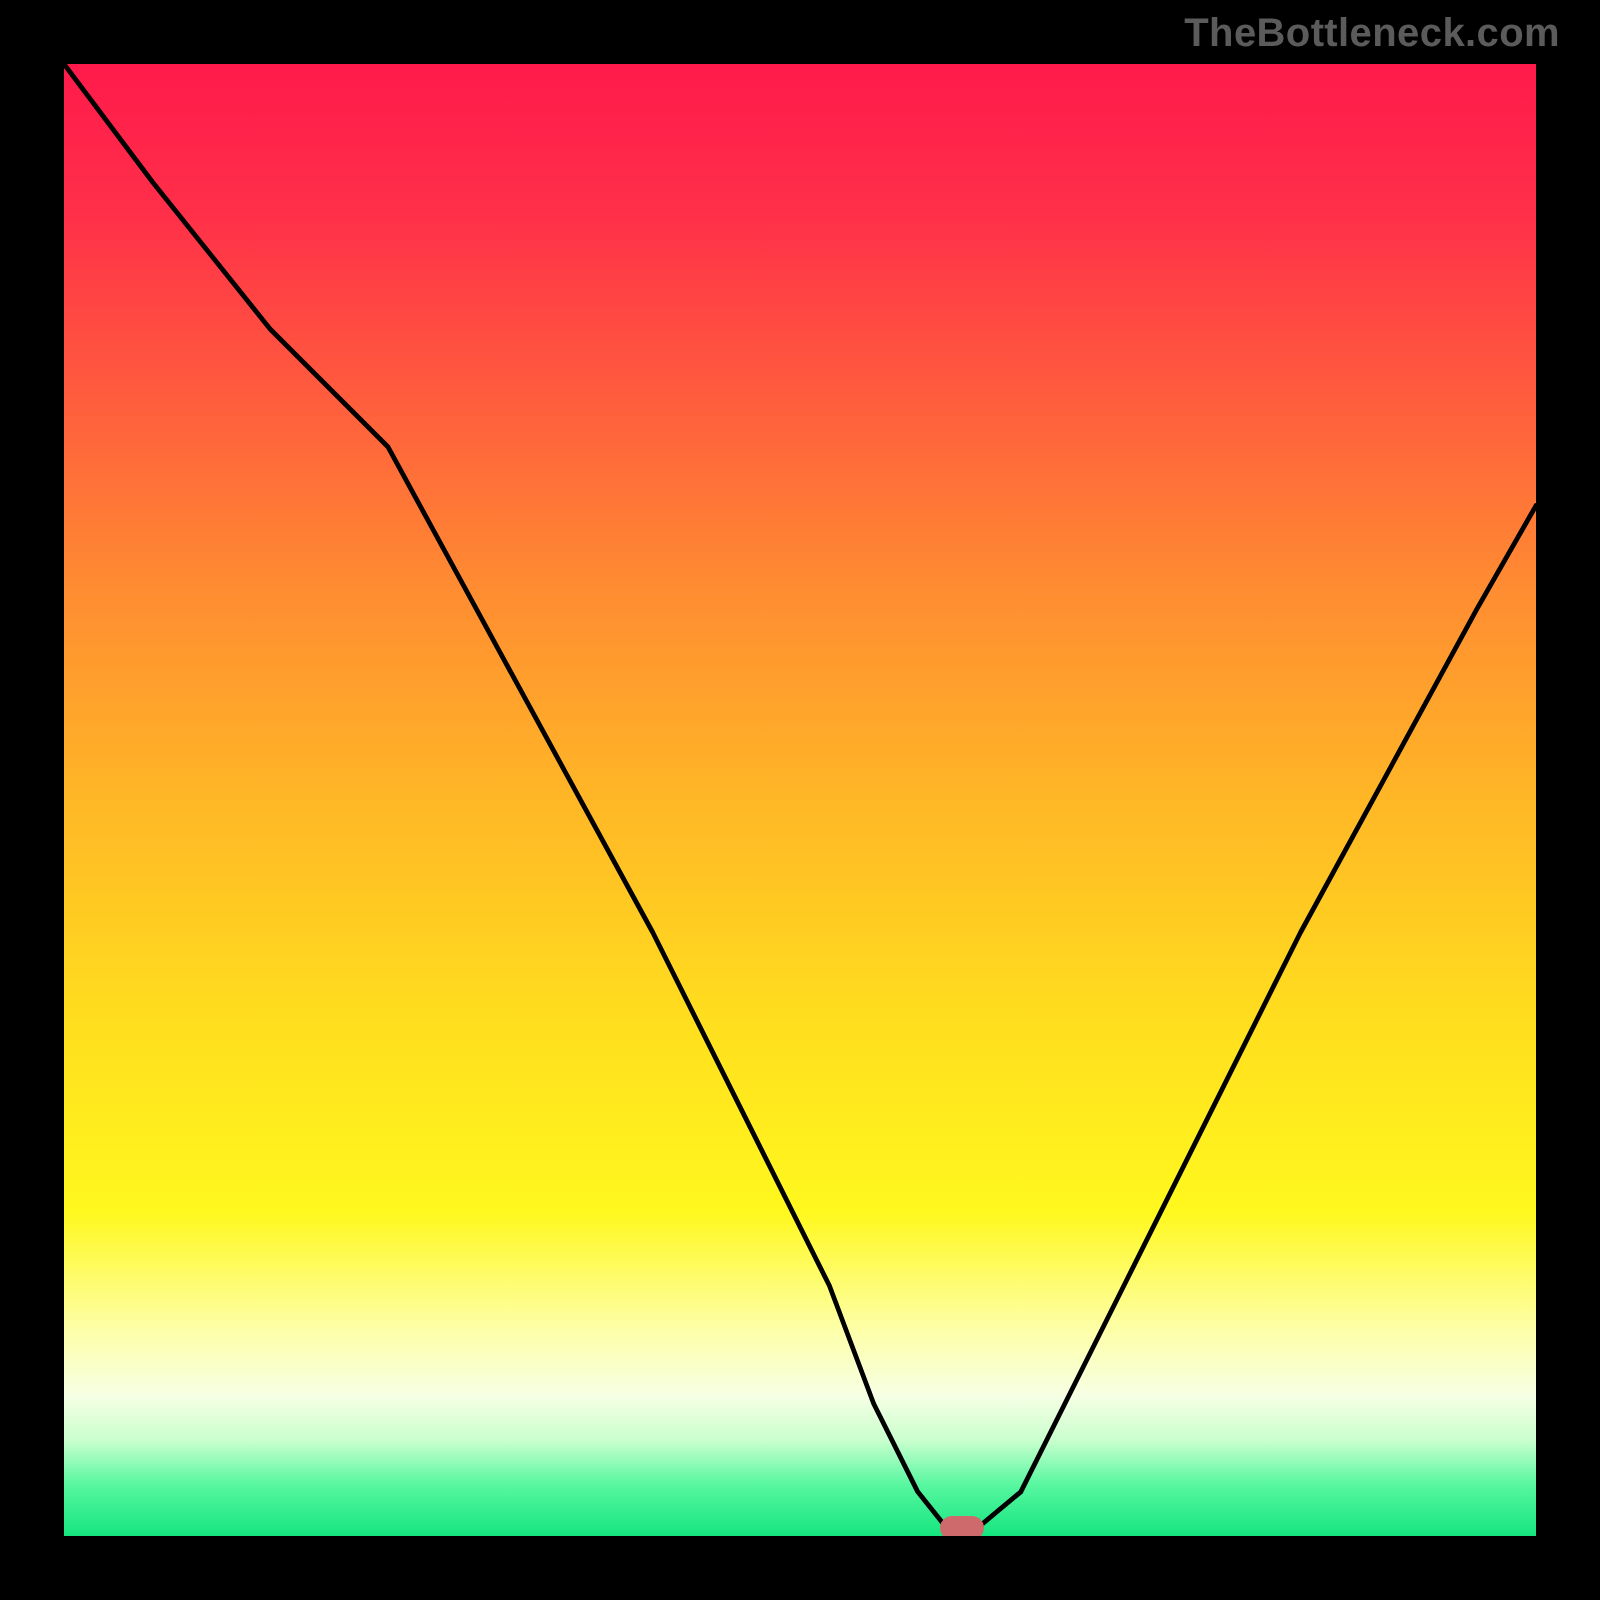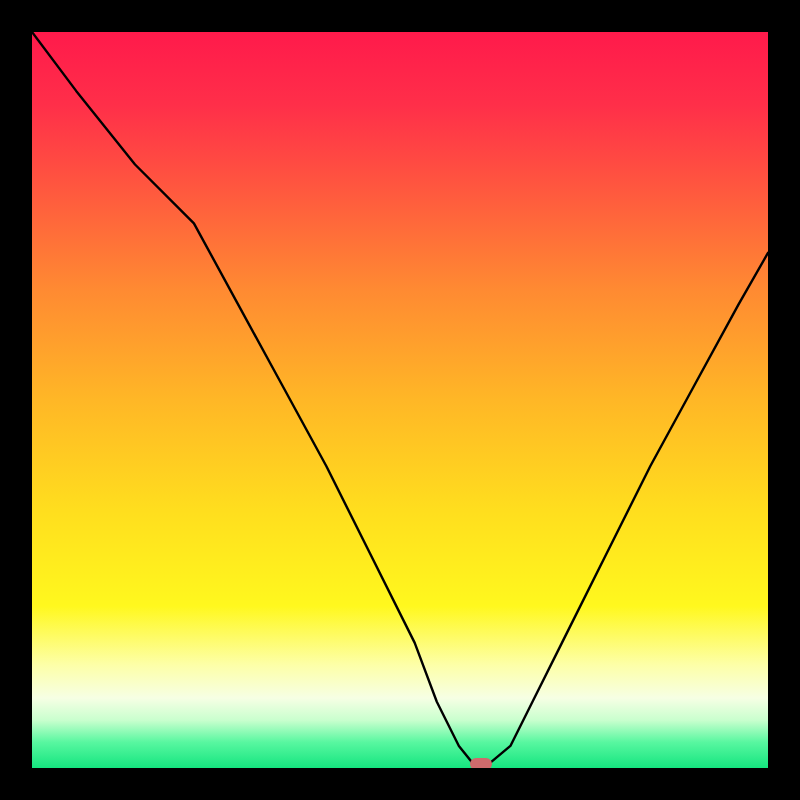--- a/index.html
+++ b/index.html
@@ -55,20 +55,21 @@
     font-size: 20px;
     font-weight: 600;
     color: #5b5b5b;
     letter-spacing: 0.2px;
   }
 </style>
 </head>
 <body>
 <div class="frame">
 
+  <div class="watermark">TheBottleneck.com</div>
 
   <div class="plot" id="plot">
     <svg class="gradient" id="gradient-svg" viewBox="0 0 736 736" preserveAspectRatio="none">
       <defs>
         <linearGradient id="bg" x1="0" y1="0" x2="0" y2="1">
             <stop offset="0%" stop-color="#ff1a4b"></stop>
             <stop offset="10%" stop-color="#ff2f49"></stop>
             <stop offset="22%" stop-color="#ff5a3e"></stop>
             <stop offset="35%" stop-color="#ff8a32"></stop>
             <stop offset="50%" stop-color="#ffb726"></stop>

